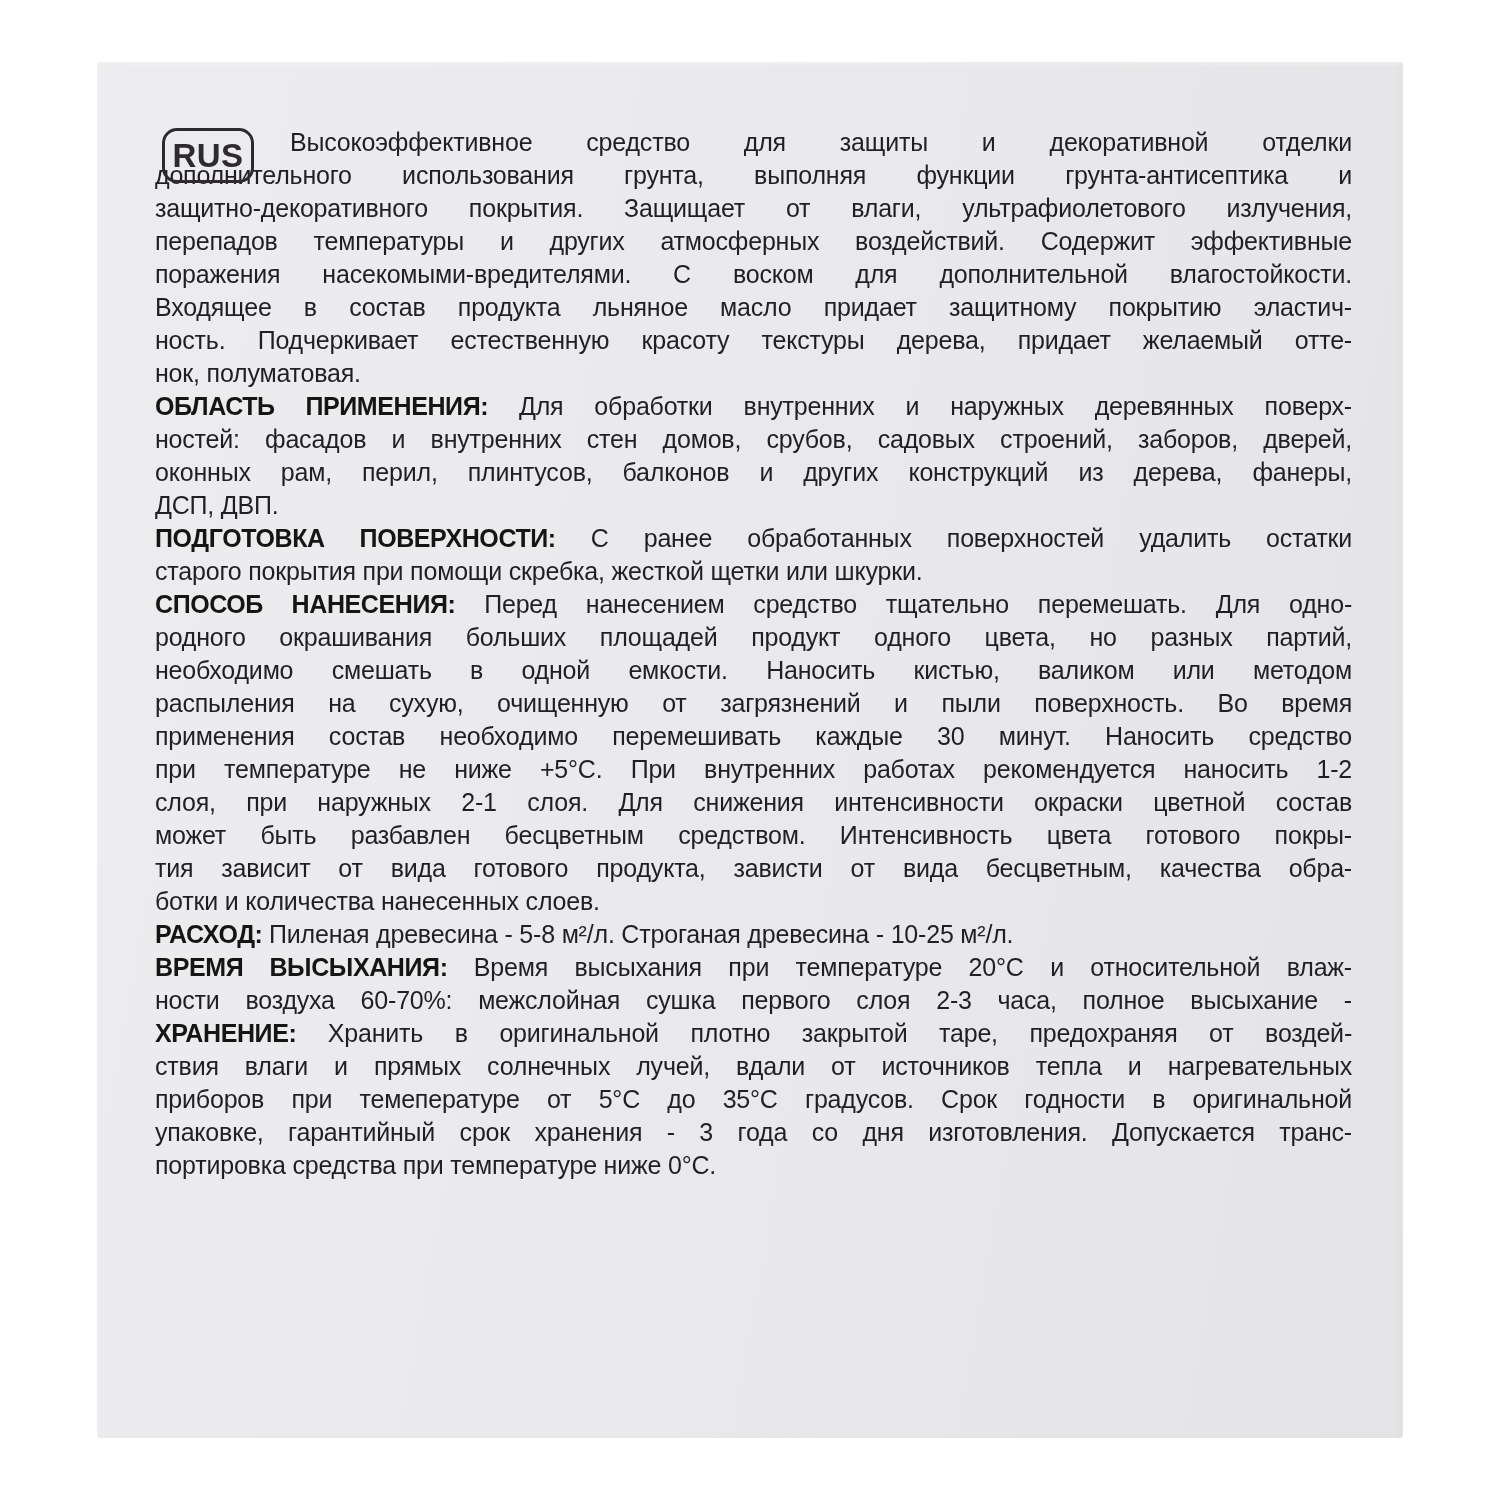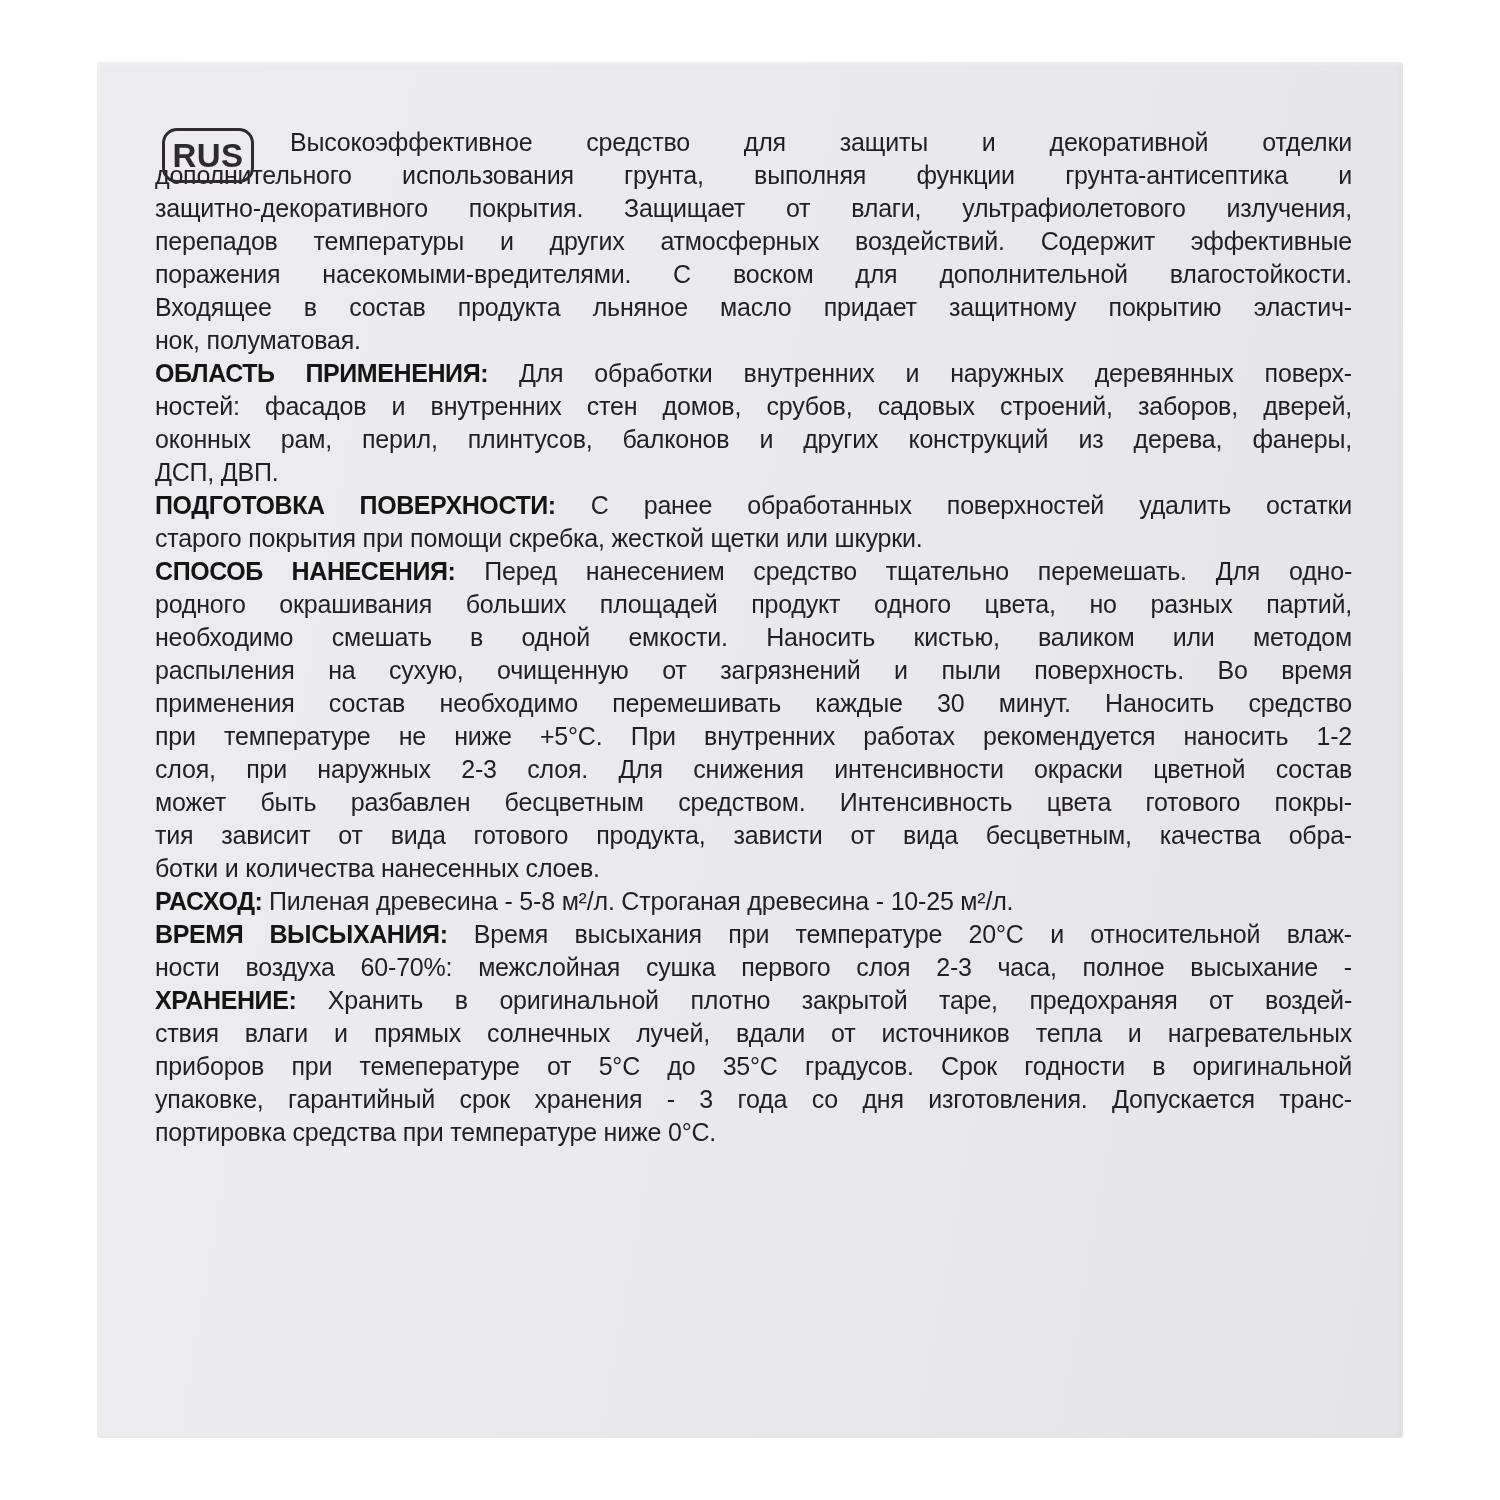--- a/index.html
+++ b/index.html
@@ -83,41 +83,42 @@
       <div class="badge">
         <span>RUS</span>
       </div>
       <div id="intro">
           <div class="ln indent">Высокоэффективное средство для защиты и декоративной отделки</div>
           <div class="ln">дополнительного использования грунта, выполняя функции грунта-антисептика и</div>
           <div class="ln">защитно-декоративного покрытия. Защищает от влаги, ультрафиолетового излучения,</div>
           <div class="ln">перепадов температуры и других атмосферных воздействий. Содержит эффективные</div>
           <div class="ln">поражения насекомыми-вредителями. С воском для дополнительной влагостойкости.</div>
           <div class="ln">Входящее в состав продукта льняное масло придает защитному покрытию эластич-</div>
+          <div class="ln">ность. Подчеркивает естественную красоту текстуры дерева, придает желаемый отте-</div>
           <div class="ln last">нок, полуматовая.</div>
         </div>
       <div id="sections">
           <div class="section">
             <div class="ln"><span class="hd">ОБЛАСТЬ ПРИМЕНЕНИЯ: </span>Для обработки внутренних и наружных деревянных поверх-</div>
             <div class="ln">ностей: фасадов и внутренних стен домов, срубов, садовых строений, заборов, дверей,</div>
             <div class="ln">оконных рам, перил, плинтусов, балконов и других конструкций из дерева, фанеры,</div>
             <div class="ln last">ДСП, ДВП.</div>
           </div>
           <div class="section">
             <div class="ln"><span class="hd">ПОДГОТОВКА ПОВЕРХНОСТИ: </span>С ранее обработанных поверхностей удалить остатки</div>
             <div class="ln last">старого покрытия при помощи скребка, жесткой щетки или шкурки.</div>
           </div>
           <div class="section">
             <div class="ln"><span class="hd">СПОСОБ НАНЕСЕНИЯ: </span>Перед нанесением средство тщательно перемешать. Для одно-</div>
             <div class="ln">родного окрашивания больших площадей продукт одного цвета, но разных партий,</div>
             <div class="ln">необходимо смешать в одной емкости. Наносить кистью, валиком или методом</div>
             <div class="ln">распыления на сухую, очищенную от загрязнений и пыли поверхность. Во время</div>
             <div class="ln">применения состав необходимо перемешивать каждые 30 минут. Наносить средство</div>
             <div class="ln">при температуре не ниже +5°С. При внутренних работах рекомендуется наносить 1-2</div>
-            <div class="ln">слоя, при наружных 2-3 слоя. Для снижения интенсивности окраски цветной состав</div>
+            <div class="ln">слоя, при наружных 2-1 слоя. Для снижения интенсивности окраски цветной состав</div>
             <div class="ln">может быть разбавлен бесцветным средством. Интенсивность цвета готового покры-</div>
             <div class="ln">тия зависит от вида готового продукта, зависти от вида бесцветным, качества обра-</div>
             <div class="ln last">ботки и количества нанесенных слоев.</div>
           </div>
           <div class="section">
             <div class="ln last"><span class="hd">РАСХОД: </span>Пиленая древесина - 5-8 м²/л. Строганая древесина - 10-25 м²/л.</div>
           </div>
           <div class="section">
             <div class="ln"><span class="hd">ВРЕМЯ ВЫСЫХАНИЯ: </span>Время высыхания при температуре 20°С и относительной влаж-</div>
             <div class="ln">ности воздуха 60-70%: межслойная сушка первого слоя 2-3 часа, полное высыхание -</div>

